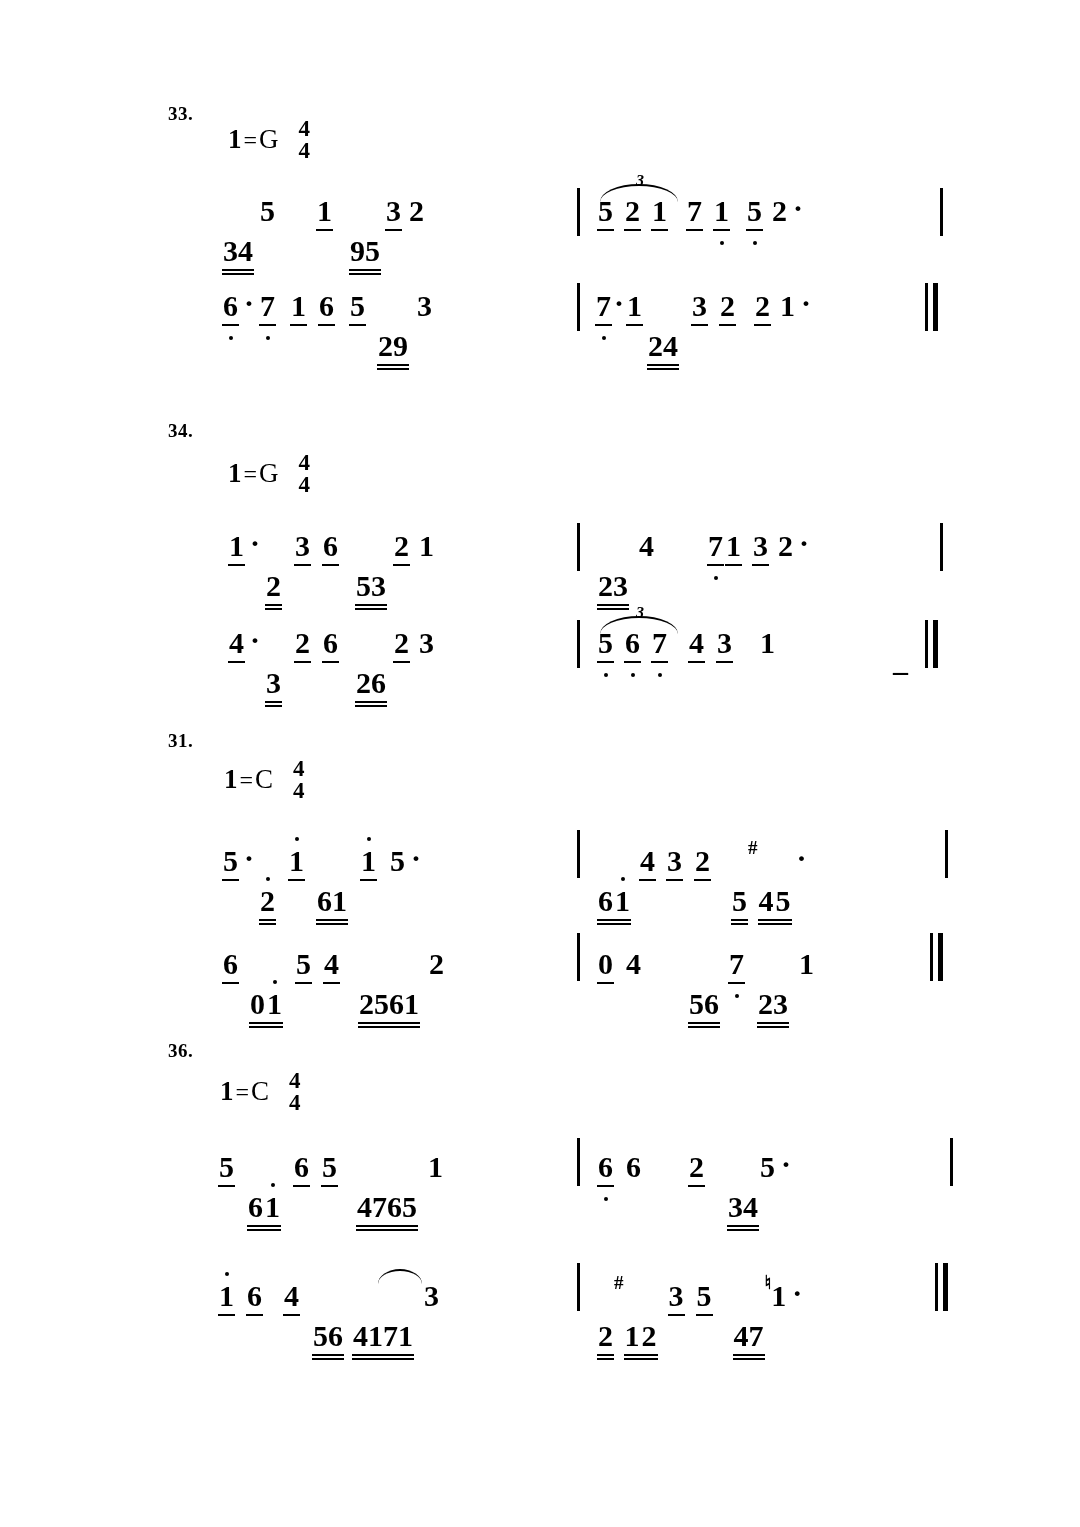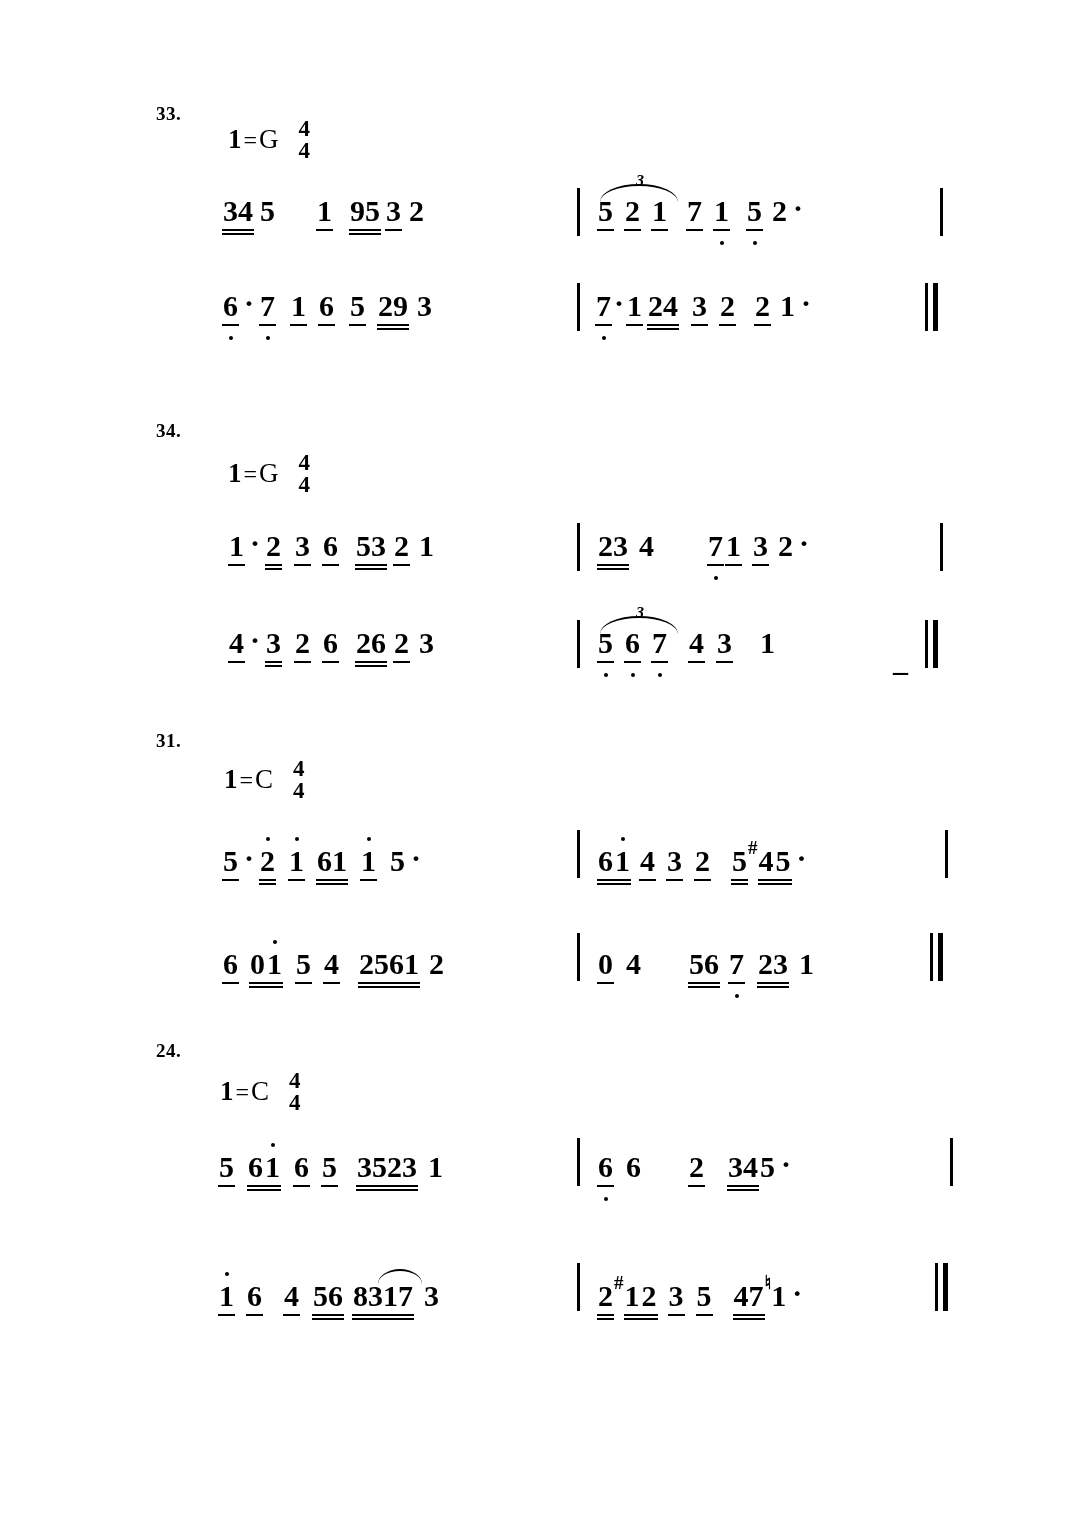--- a/index.html
+++ b/index.html
@@ -21,21 +21,21 @@
     height: 1527px;
   }
 
   
   .exercise {
     position: relative;
     width: 1080px;
   }
   .ex-number {
     position: absolute;
-    left: 156px;
+    left: 168px;
     font-family: "Liberation Serif", serif;
     font-weight: bold;
     font-size: 19px;
     letter-spacing: 0.5px;
   }
 
   
   .keyline {
     position: absolute;
     display: flex;
@@ -90,21 +90,21 @@
   
   .n {
     position: relative;
     display: inline-block;
     padding: 0 1px;
   }
   .n .d { display: inline-block; }
 
   
   .beam1 { border-bottom: 2.5px solid #000; padding-bottom: 3px; }
-  .beam2 { border-bottom: 2.5px solid #000; padding-bottom: 3px; position: relative; }
+  .beam2 { border-bottom: 2.5px solid #000; padding-bottom: 3px; position: relative; margin-top: 40px; }
   .beam2::after {
     content: "";
     position: absolute;
     left: 0; right: 0;
     bottom: -6px;
     border-bottom: 2.5px solid #000;
   }
   .dot-lo-beam::after {
     content: "";
     position: absolute;
@@ -448,41 +448,41 @@
 
       <div class="endbar" style="left:930px; top:-2px;">
         <i class="thin"></i>
           <i class="thick"></i>
       </div>
     </div>
   </div>
 
   <div class="exercise">
 
-    <div class="ex-number" style="top:1040px;">24.</div>
+    <div class="ex-number" style="top:1040px;">36.</div>
 
     <div class="keyline" style="left:220px; top:1070px;">
       <span class="key-text"><span>1</span><span class="eq">=</span><span class="keyname">C</span></span>
       <span class="timesig">
         <span class="num">4</span>
         <span class="den">4</span>
       </span>
     </div>
 
     <div class="row" style="top:1140px;">
       <div class="grp" style="left:218px; top:12px;">
         <span class="n beam1">5</span>
         <span style="display:inline-block;width:12px;"></span>
         <span class="n beam2"><span class="d">6</span></span>
           <span class="n beam2 dot-hi"><span class="d">1</span></span>
         <span style="display:inline-block;width:12px;"></span>
         <span class="n beam1">6</span>
           <span class="n beam1" style="margin-left:11px;">5</span>
         <span style="display:inline-block;width:18px;"></span>
-        <span class="n beam2"><span class="d">3523</span></span>
+        <span class="n beam2"><span class="d">4765</span></span>
           <span class="n" style="padding-left:10px;">1</span>
       </div>
 
       <div class="barline" style="left:577px; top:-2px;"></div>
 
       <div class="grp" style="left:597px; top:12px;">
         <span class="n beam1 dot-lo-beam">6</span>
           <span class="n" style="padding-left:12px;">6</span>
         <span style="display:inline-block;width:46px;"></span>
         <span class="n beam1">2</span>
@@ -499,21 +499,21 @@
       <div class="tie" style="left:378px; top:4px;"></div>
 
       <div class="grp" style="left:218px; top:16px;">
         <span class="n beam1 dot-hi">1</span>
           <span class="n beam1" style="margin-left:11px;">6</span>
         <span style="display:inline-block;width:20px;"></span>
         <span class="n beam1">4</span>
         <span style="display:inline-block;width:12px;"></span>
         <span class="n beam2"><span class="d">56</span></span>
         <span style="display:inline-block;width:8px;"></span>
-        <span class="n beam2"><span class="d">8317</span></span>
+        <span class="n beam2"><span class="d">4171</span></span>
           <span class="n" style="padding-left:10px;">3</span>
       </div>
 
       <div class="barline" style="left:577px; top:-2px;"></div>
 
       <div class="grp" style="left:597px; top:16px;">
         <span class="n beam2"><span class="d">2</span></span>
           <span class="acc">#</span>
           <span class="n beam2"><span class="d">1</span></span>
           <span class="n beam2"><span class="d">2</span></span>

